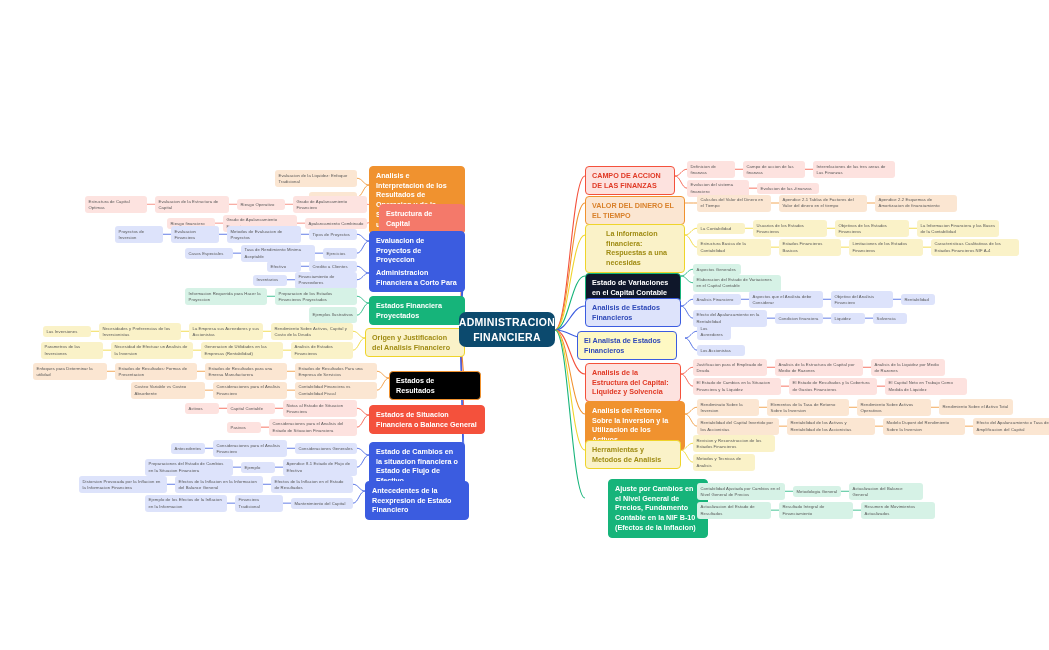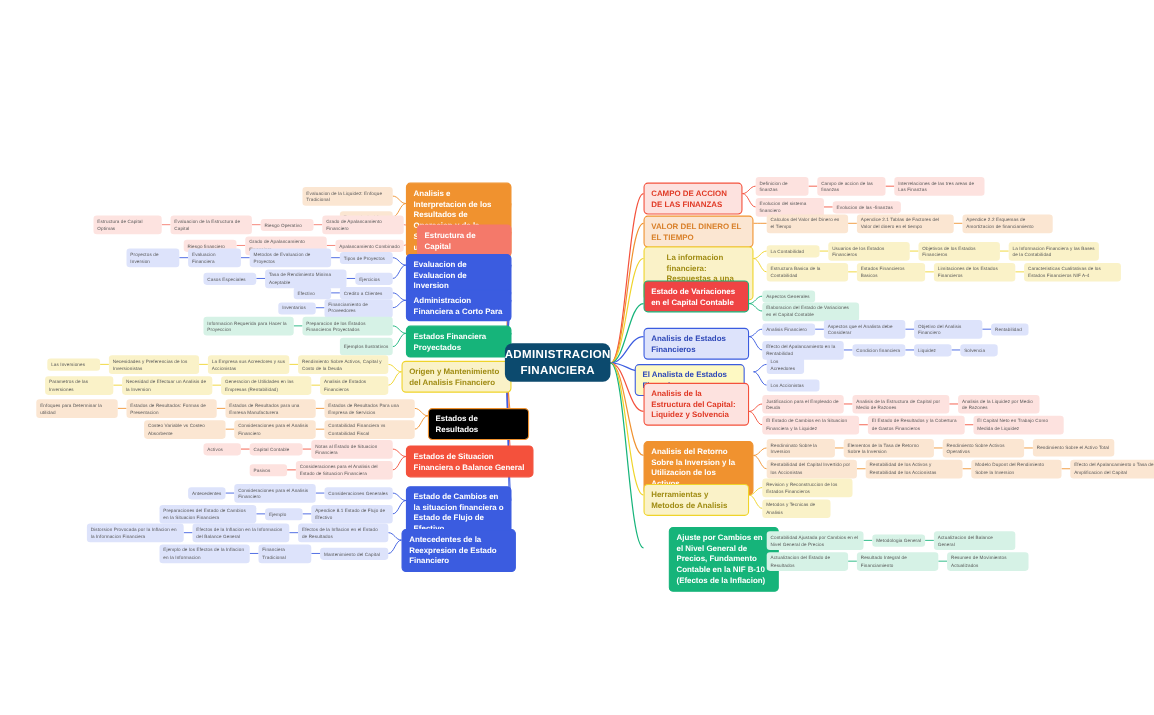--- a/index.html
+++ b/index.html
@@ -173,36 +173,36 @@
       <div class="leaf r" style="left: 875px; top: 194.8px; width: 82px; min-height: 16.4px; background: rgb(251, 230, 210); color: rgb(85, 85, 85);">Apendice 2.2 Esquemas de Amortizacion de financiamiento</div>
       <div class="node l1 right" style="left: 585px; top: 224px; width: 100px; min-height: 22px; background: rgb(250, 242, 200); color: rgb(160, 140, 20); border: 1px solid rgb(239, 212, 42); padding-left: 20px;">La informacion financiera: Respuestas a una necesidas</div>
       <div class="leaf r" style="left: 697px; top: 223.15px; width: 48px; min-height: 10.2px; background: rgb(250, 242, 200); color: rgb(85, 85, 85);">La Contabilidad</div>
       <div class="leaf r" style="left: 753px; top: 220.05px; width: 74px; min-height: 16.4px; background: rgb(250, 242, 200); color: rgb(85, 85, 85);">Usuarios de los Estados Financieros</div>
       <div class="leaf r" style="left: 835px; top: 220.05px; width: 74px; min-height: 16.4px; background: rgb(250, 242, 200); color: rgb(85, 85, 85);">Objetivos de los Estados Financieros</div>
       <div class="leaf r" style="left: 917px; top: 220.05px; width: 82px; min-height: 16.4px; background: rgb(250, 242, 200); color: rgb(85, 85, 85);">La Informacion Financiera y las Bases de la Contabilidad</div>
       <div class="leaf r" style="left: 697px; top: 238.95px; width: 74px; min-height: 16.4px; background: rgb(250, 242, 200); color: rgb(85, 85, 85);">Estructura Basica de la Contabilidad</div>
       <div class="leaf r" style="left: 779px; top: 238.95px; width: 62px; min-height: 16.4px; background: rgb(250, 242, 200); color: rgb(85, 85, 85);">Estados Financieros Basicos</div>
       <div class="leaf r" style="left: 849px; top: 238.95px; width: 74px; min-height: 16.4px; background: rgb(250, 242, 200); color: rgb(85, 85, 85);">Limitaciones de los Estados Financieros</div>
       <div class="leaf r" style="left: 931px; top: 238.95px; width: 88px; min-height: 16.4px; background: rgb(250, 242, 200); color: rgb(85, 85, 85);">Caracteristicas Cualitativas de los Estados Financieros NIF A-4</div>
-      <div class="node l1 right" style="left: 585px; top: 255px; width: 96px; min-height: 22px; background: #ef4444; color: rgb(255, 255, 255); border: 1px solid rgb(22, 180, 122);">Estado de Variaciones en el Capital Contable</div>
+      <div class="node l1 right" style="left: 585px; top: 273px; width: 96px; min-height: 22px; background: #0f172a; color: rgb(255, 255, 255); border: 1px solid rgb(22, 180, 122);">Estado de Variaciones en el Capital Contable</div>
       <div class="leaf r" style="left: 693px; top: 264.15px; width: 48px; min-height: 10.2px; background: rgb(214, 242, 230); color: rgb(85, 85, 85);">Aspectos Generales</div>
       <div class="leaf r" style="left: 693px; top: 274.55px; width: 88px; min-height: 16.4px; background: rgb(214, 242, 230); color: rgb(85, 85, 85);">Elaboracion del Estado de Variaciones en el Capital Contable</div>
       <div class="node l1 right" style="left: 585px; top: 298px; width: 96px; min-height: 16px; background: rgb(221, 227, 251); color: rgb(47, 73, 184); border: 1px solid rgb(59, 92, 224);">Analisis de Estados Financieros</div>
       <div class="leaf r" style="left: 693px; top: 294.15px; width: 48px; min-height: 10.2px; background: rgb(221, 227, 251); color: rgb(85, 85, 85);">Analisis Financiero</div>
       <div class="leaf r" style="left: 749px; top: 291.05px; width: 74px; min-height: 16.4px; background: rgb(221, 227, 251); color: rgb(85, 85, 85);">Aspectos que el Analista debe Considerar</div>
       <div class="leaf r" style="left: 831px; top: 291.05px; width: 62px; min-height: 16.4px; background: rgb(221, 227, 251); color: rgb(85, 85, 85);">Objetivo del Analisis Financiero</div>
       <div class="leaf r" style="left: 901px; top: 294.15px; width: 34px; min-height: 10.2px; background: rgb(221, 227, 251); color: rgb(85, 85, 85);">Rentabilidad</div>
       <div class="leaf r" style="left: 693px; top: 309.95px; width: 74px; min-height: 16.4px; background: rgb(221, 227, 251); color: rgb(85, 85, 85);">Efecto del Apalancamiento en la Rentabilidad</div>
       <div class="leaf r" style="left: 775px; top: 313.05px; width: 48px; min-height: 10.2px; background: rgb(221, 227, 251); color: rgb(85, 85, 85);">Condicion financiera</div>
       <div class="leaf r" style="left: 831px; top: 313.05px; width: 34px; min-height: 10.2px; background: rgb(221, 227, 251); color: rgb(85, 85, 85);">Liquidez</div>
       <div class="leaf r" style="left: 873px; top: 313.05px; width: 34px; min-height: 10.2px; background: rgb(221, 227, 251); color: rgb(85, 85, 85);">Solvencia</div>
       <div class="node l1 right" style="left: 577px; top: 331px; width: 100px; min-height: 14px; background: #fef9c3; color: rgb(47, 73, 184); border: 1px solid rgb(59, 92, 224);">El Analista de Estados Financieros</div>
       <div class="leaf r" style="left: 697px; top: 323.05px; width: 34px; min-height: 16.4px; background: rgb(221, 227, 251); color: rgb(85, 85, 85);">Los Acreedores</div>
       <div class="leaf r" style="left: 697px; top: 345.05px; width: 48px; min-height: 10.2px; background: rgb(221, 227, 251); color: rgb(85, 85, 85);">Los Accionistas</div>
-      <div class="node l1 right" style="left: 585px; top: 348px; width: 96px; min-height: 22px; background: rgb(253, 226, 223); color: rgb(224, 58, 38); border: 1px solid rgb(244, 81, 60);">Analisis de la Estructura del Capital: Liquidez y Solvencia</div>
+      <div class="node l1 right" style="left: 585px; top: 363px; width: 96px; min-height: 22px; background: rgb(253, 226, 223); color: rgb(224, 58, 38); border: 1px solid rgb(244, 81, 60);">Analisis de la Estructura del Capital: Liquidez y Solvencia</div>
       <div class="leaf r" style="left: 693px; top: 359.05px; width: 74px; min-height: 16.4px; background: rgb(253, 226, 223); color: rgb(85, 85, 85);">Justificacion para el Empleado de Deuda</div>
       <div class="leaf r" style="left: 775px; top: 359.05px; width: 88px; min-height: 16.4px; background: rgb(253, 226, 223); color: rgb(85, 85, 85);">Analisis de la Estructura de Capital por Medio de Razones</div>
       <div class="leaf r" style="left: 871px; top: 359.05px; width: 74px; min-height: 16.4px; background: rgb(253, 226, 223); color: rgb(85, 85, 85);">Analisis de la Liquidez por Medio de Razones</div>
       <div class="leaf r" style="left: 693px; top: 377.95px; width: 88px; min-height: 16.4px; background: rgb(253, 226, 223); color: rgb(85, 85, 85);">El Estado de Cambios en la Situacion Financiera y la Liquidez</div>
       <div class="leaf r" style="left: 789px; top: 377.95px; width: 88px; min-height: 16.4px; background: rgb(253, 226, 223); color: rgb(85, 85, 85);">El Estado de Resultados y la Cobertura de Gastos Financieros</div>
       <div class="leaf r" style="left: 885px; top: 377.95px; width: 82px; min-height: 16.4px; background: rgb(253, 226, 223); color: rgb(85, 85, 85);">El Capital Neto en Trabajo Como Medida de Liquidez</div>
       <div class="node l1 right" style="left: 585px; top: 401px; width: 100px; min-height: 26px; background: rgb(240, 146, 47); color: rgb(255, 255, 255); border: 1px solid rgb(240, 146, 47);">Analisis del Retorno Sobre la Inversion y la Utilizacion de los Activos</div>
       <div class="leaf r" style="left: 697px; top: 399.05px; width: 62px; min-height: 16.4px; background: rgb(251, 230, 210); color: rgb(85, 85, 85);">Rendiminato Sobre la Inversion</div>
       <div class="leaf r" style="left: 767px; top: 399.05px; width: 82px; min-height: 16.4px; background: rgb(251, 230, 210); color: rgb(85, 85, 85);">Elementos de la Tasa de Retorno Sobre la Inversion</div>
       <div class="leaf r" style="left: 857px; top: 399.05px; width: 74px; min-height: 16.4px; background: rgb(251, 230, 210); color: rgb(85, 85, 85);">Rendimiento Sobre  Activos Operativos</div>
@@ -225,38 +225,38 @@
       <div class="leaf l" style="left: 275px; top: 170.05px; width: 82px; min-height: 16.4px; background: rgb(251, 230, 210); color: rgb(85, 85, 85);">Evaluacion de la Liquidez: Enfoque Tradicional</div>
       <div class="leaf l" style="left: 309px; top: 192.05px; width: 48px; min-height: 10.2px; background: rgb(251, 230, 210); color: rgb(85, 85, 85);">Tema principal 2</div>
       <div class="node l1 left" style="left: 379px; top: 204px; width: 86px; min-height: 14px; background: rgb(244, 121, 106); color: rgb(255, 255, 255); border: 1px solid rgb(244, 121, 106);">Estructura de Capital</div>
       <div class="leaf l" style="left: 293px; top: 196.05px; width: 74px; min-height: 16.4px; background: rgb(253, 227, 224); color: rgb(85, 85, 85);">Grado de Apalancamiento Financiero</div>
       <div class="leaf l" style="left: 237px; top: 199.15px; width: 48px; min-height: 10.2px; background: rgb(253, 227, 224); color: rgb(85, 85, 85);">Riesgo Operativo</div>
       <div class="leaf l" style="left: 155px; top: 196.05px; width: 74px; min-height: 16.4px; background: rgb(253, 227, 224); color: rgb(85, 85, 85);">Evaluacion de la Estructura de Capital</div>
       <div class="leaf l" style="left: 85px; top: 196.05px; width: 62px; min-height: 16.4px; background: rgb(253, 227, 224); color: rgb(85, 85, 85);">Estructura de Capital Optimas</div>
       <div class="leaf l" style="left: 305px; top: 218.05px; width: 62px; min-height: 10.2px; background: rgb(253, 227, 224); color: rgb(85, 85, 85);">Apalancamiento Combinado</div>
       <div class="leaf l" style="left: 223px; top: 214.95px; width: 74px; min-height: 16.4px; background: rgb(253, 227, 224); color: rgb(85, 85, 85);">Grado de Apalancamiento Financiero</div>
       <div class="leaf l" style="left: 167px; top: 218.05px; width: 48px; min-height: 10.2px; background: rgb(253, 227, 224); color: rgb(85, 85, 85);">Riesgo financiero</div>
-      <div class="node l1 left" style="left: 369px; top: 231px; width: 96px; min-height: 20px; background: rgb(59, 92, 224); color: rgb(255, 255, 255); border: 1px solid rgb(59, 92, 224);">Evaluacion de Evaluacion de Inversion</div>
+      <div class="node l1 left" style="left: 369px; top: 231px; width: 96px; min-height: 20px; background: rgb(59, 92, 224); color: rgb(255, 255, 255); border: 1px solid rgb(59, 92, 224);">Evaluacion de Proyectos de Proyeccion</div>
       <div class="leaf l" style="left: 309px; top: 229.15px; width: 48px; min-height: 10.2px; background: rgb(221, 227, 251); color: rgb(85, 85, 85);">Tipos de Proyectos</div>
       <div class="leaf l" style="left: 227px; top: 226.05px; width: 74px; min-height: 16.4px; background: rgb(221, 227, 251); color: rgb(85, 85, 85);">Metodos de Evaluacion de Proyectos</div>
       <div class="leaf l" style="left: 171px; top: 226.05px; width: 48px; min-height: 16.4px; background: rgb(221, 227, 251); color: rgb(85, 85, 85);">Evaluacion Financiera</div>
       <div class="leaf l" style="left: 115px; top: 226.05px; width: 48px; min-height: 16.4px; background: rgb(221, 227, 251); color: rgb(85, 85, 85);">Proyectos de Inversion</div>
       <div class="leaf l" style="left: 323px; top: 248.05px; width: 34px; min-height: 10.2px; background: rgb(221, 227, 251); color: rgb(85, 85, 85);">Ejercicios</div>
       <div class="leaf l" style="left: 241px; top: 244.95px; width: 74px; min-height: 16.4px; background: rgb(221, 227, 251); color: rgb(85, 85, 85);">Tasa de Rendimiento Minima Aceptable</div>
       <div class="leaf l" style="left: 185px; top: 248.05px; width: 48px; min-height: 10.2px; background: rgb(221, 227, 251); color: rgb(85, 85, 85);">Casos Especiales</div>
       <div class="node l1 left" style="left: 369px; top: 263px; width: 96px; min-height: 20px; background: rgb(59, 92, 224); color: rgb(255, 255, 255); border: 1px solid rgb(59, 92, 224);">Administracion Financiera a Corto Para</div>
       <div class="leaf l" style="left: 309px; top: 261.15px; width: 48px; min-height: 10.2px; background: rgb(221, 227, 251); color: rgb(85, 85, 85);">Credito a Clientes</div>
       <div class="leaf l" style="left: 267px; top: 261.15px; width: 34px; min-height: 10.2px; background: rgb(221, 227, 251); color: rgb(85, 85, 85);">Efectivo</div>
       <div class="leaf l" style="left: 295px; top: 271.55px; width: 62px; min-height: 16.4px; background: rgb(221, 227, 251); color: rgb(85, 85, 85);">Financiamiento de Proveedores</div>
       <div class="leaf l" style="left: 253px; top: 274.65px; width: 34px; min-height: 10.2px; background: rgb(221, 227, 251); color: rgb(85, 85, 85);">Inventarios</div>
       <div class="node l1 left" style="left: 369px; top: 296px; width: 96px; min-height: 14px; background: rgb(22, 180, 122); color: rgb(255, 255, 255); border: 1px solid rgb(22, 180, 122);">Estados Financiera Proyectados</div>
       <div class="leaf l" style="left: 275px; top: 288.05px; width: 82px; min-height: 16.4px; background: rgb(214, 242, 230); color: rgb(85, 85, 85);">Preparacion de los Estados Financieros Proyectados</div>
       <div class="leaf l" style="left: 185px; top: 288.05px; width: 82px; min-height: 16.4px; background: rgb(214, 242, 230); color: rgb(85, 85, 85);">Informacion Requerida para Hacer la Proyeccion</div>
       <div class="leaf l" style="left: 309px; top: 306.95px; width: 48px; min-height: 16.4px; background: rgb(214, 242, 230); color: rgb(85, 85, 85);">Ejemplos Ilustrativos</div>
-      <div class="node l1 left" style="left: 365px; top: 328px; width: 100px; min-height: 20px; background: rgb(250, 242, 200); color: rgb(160, 140, 20); border: 1px solid rgb(239, 212, 42);">Origen y Mantenimiento del Analisis Financiero</div>
+      <div class="node l1 left" style="left: 365px; top: 328px; width: 100px; min-height: 20px; background: rgb(250, 242, 200); color: rgb(160, 140, 20); border: 1px solid rgb(239, 212, 42);">Origen y Justificacion del Analisis Financiero</div>
       <div class="leaf l" style="left: 271px; top: 323.05px; width: 82px; min-height: 16.4px; background: rgb(250, 242, 200); color: rgb(85, 85, 85);">Rendimiento Sobre Activos, Capital y Costo de la Deuda</div>
       <div class="leaf l" style="left: 189px; top: 323.05px; width: 74px; min-height: 16.4px; background: rgb(250, 242, 200); color: rgb(85, 85, 85);">La Empresa sus Acreedores y sus Accionistas</div>
       <div class="leaf l" style="left: 99px; top: 323.05px; width: 82px; min-height: 16.4px; background: rgb(250, 242, 200); color: rgb(85, 85, 85);">Necesidades y Preferencias de los Inversionistas</div>
       <div class="leaf l" style="left: 43px; top: 326.15px; width: 48px; min-height: 10.2px; background: rgb(250, 242, 200); color: rgb(85, 85, 85);">Las Inversiones</div>
       <div class="leaf l" style="left: 291px; top: 341.95px; width: 62px; min-height: 16.4px; background: rgb(250, 242, 200); color: rgb(85, 85, 85);">Analisis de Estados Financieros</div>
       <div class="leaf l" style="left: 201px; top: 341.95px; width: 82px; min-height: 16.4px; background: rgb(250, 242, 200); color: rgb(85, 85, 85);">Generacion de Utilidades en las Empresas (Rentabilidad)</div>
       <div class="leaf l" style="left: 111px; top: 341.95px; width: 82px; min-height: 16.4px; background: rgb(250, 242, 200); color: rgb(85, 85, 85);">Necesidad de Efectuar un Analisis de la Inversion</div>
       <div class="leaf l" style="left: 41px; top: 341.95px; width: 62px; min-height: 16.4px; background: rgb(250, 242, 200); color: rgb(85, 85, 85);">Parametros de las Inversiones</div>
       <div class="node l1 left" style="left: 389px; top: 371px; width: 92px; min-height: 14px; background: #000000; color: rgb(255, 255, 255); border: 1px solid rgb(240, 146, 47);">Estados de Resultados</div>
       <div class="leaf l" style="left: 295px; top: 363.05px; width: 82px; min-height: 16.4px; background: rgb(251, 230, 210); color: rgb(85, 85, 85);">Estados de Resultados Para una Empresa de Servicios</div>

